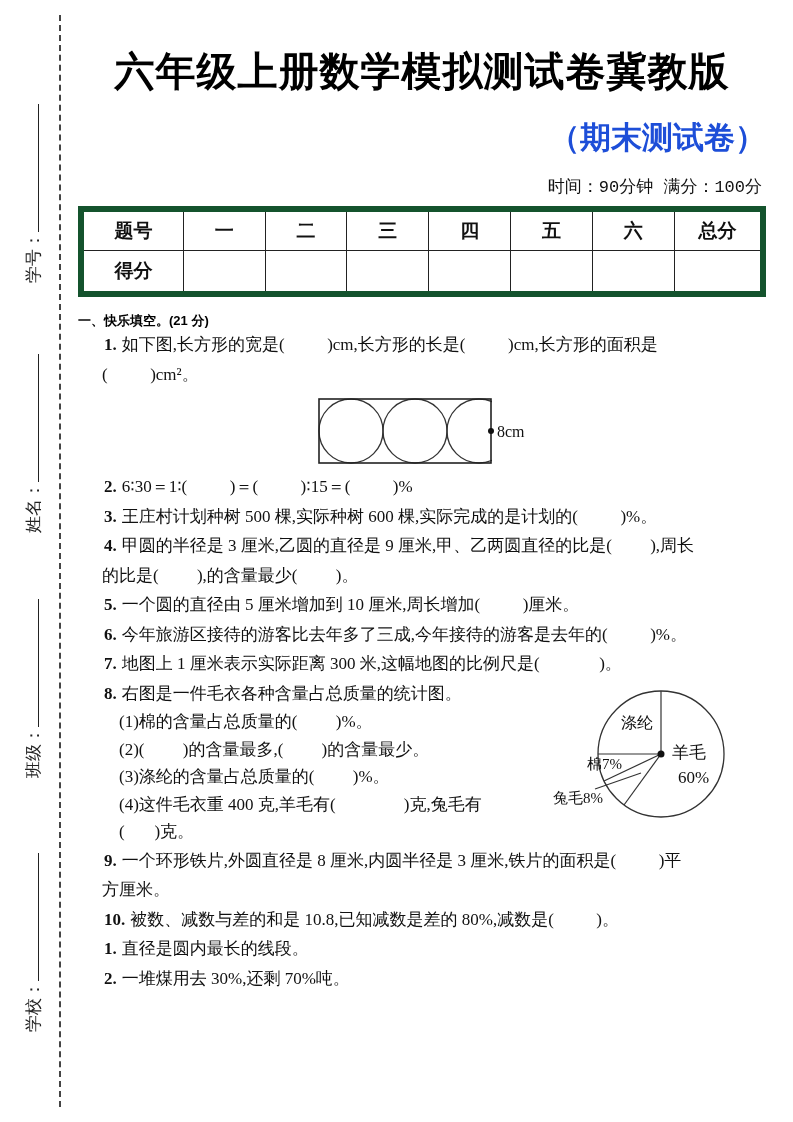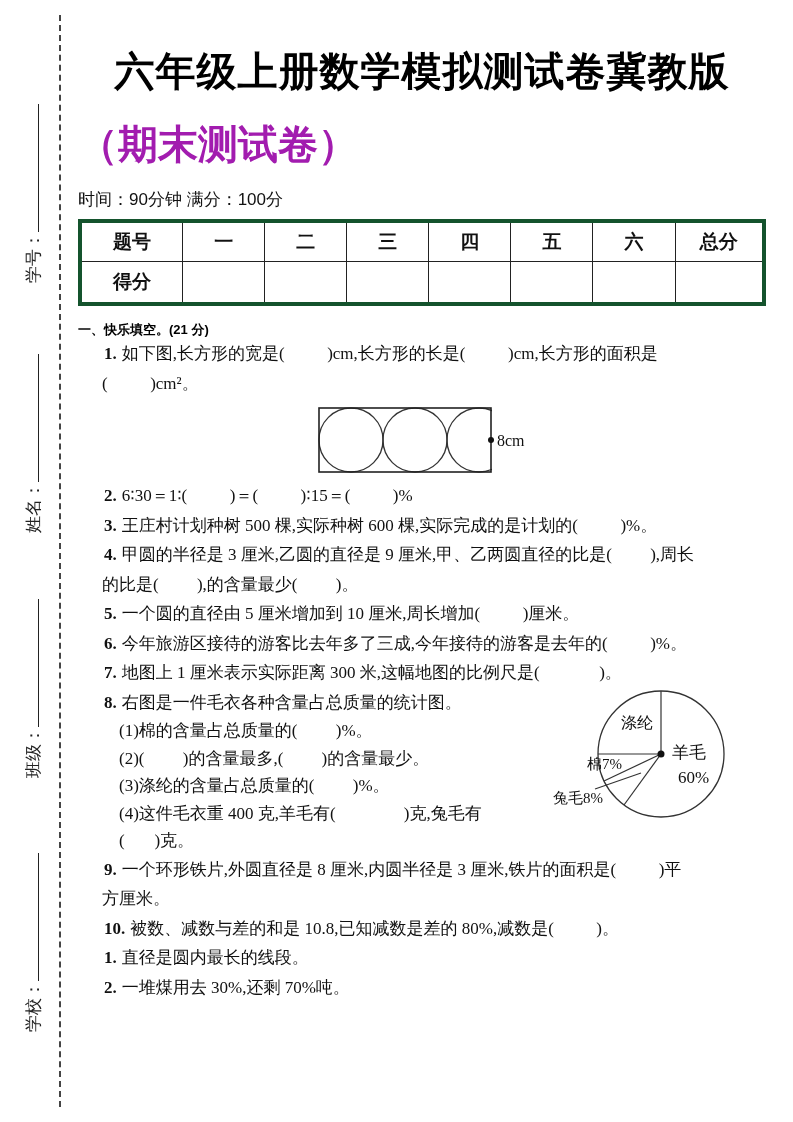--- a/index.html
+++ b/index.html
@@ -19,28 +19,28 @@
   .sb-blank {
     display:inline-block; width:128px; height:1.15em;
     border-bottom:1.5px solid #222; vertical-align:baseline;
   }
   .main { position:absolute; left:78px; top:0; width:688px; }
   .title {
     margin:44px 0 0; text-align:center; font-size:40px; font-weight:bold;
     font-family:"Liberation Sans","DejaVu Sans",sans-serif; letter-spacing:1px; color:#000;
   }
   .subtitle {
-    margin:18px 0 0; text-align:left; font-size:40px; font-weight:bold;
-    font-family:"Liberation Sans","DejaVu Sans",sans-serif; color:#a21caf;
+    margin:18px 0 0; text-align:right; font-size:31px; font-weight:bold;
+    font-family:"Liberation Sans","DejaVu Sans",sans-serif; color:#1d4ed8;
   }
   .meta {
-    margin-top:16px; text-align:left; font-size:17px; padding-right:4px;
-    font-family:Liberation Sans, sans-serif;
+    margin-top:16px; text-align:right; font-size:17px; padding-right:4px;
+    font-family:Liberation Mono, monospace;
   }
-  table.score { border-collapse:collapse; margin-top:8px; width:100%; table-layout:fixed; border:4px solid #14532d; }
+  table.score { border-collapse:collapse; margin-top:8px; width:100%; table-layout:fixed; border:6px solid #14532d; }
   table.score td { border:1px solid #222; text-align:center; font-size:19px; font-weight:bold; height:38px; padding:0; }
   table.score tr.r2 td { height:40px; }
   table.score col.c0 { width:15%; } table.score col.cm { width:12%; } table.score col.cl { width:13%; }
   .sec {
     font-size:13px; font-weight:bold; margin-top:15px; white-space:pre;
     font-family:"Liberation Sans","DejaVu Sans",sans-serif; color:#000;
   }
   .sec2 { margin-top:5px; }
   .q  { font-size:17px; line-height:29.5px; margin-left:26px; white-space:pre; }
   .qn { font-weight:bold; margin-right:5px; }

